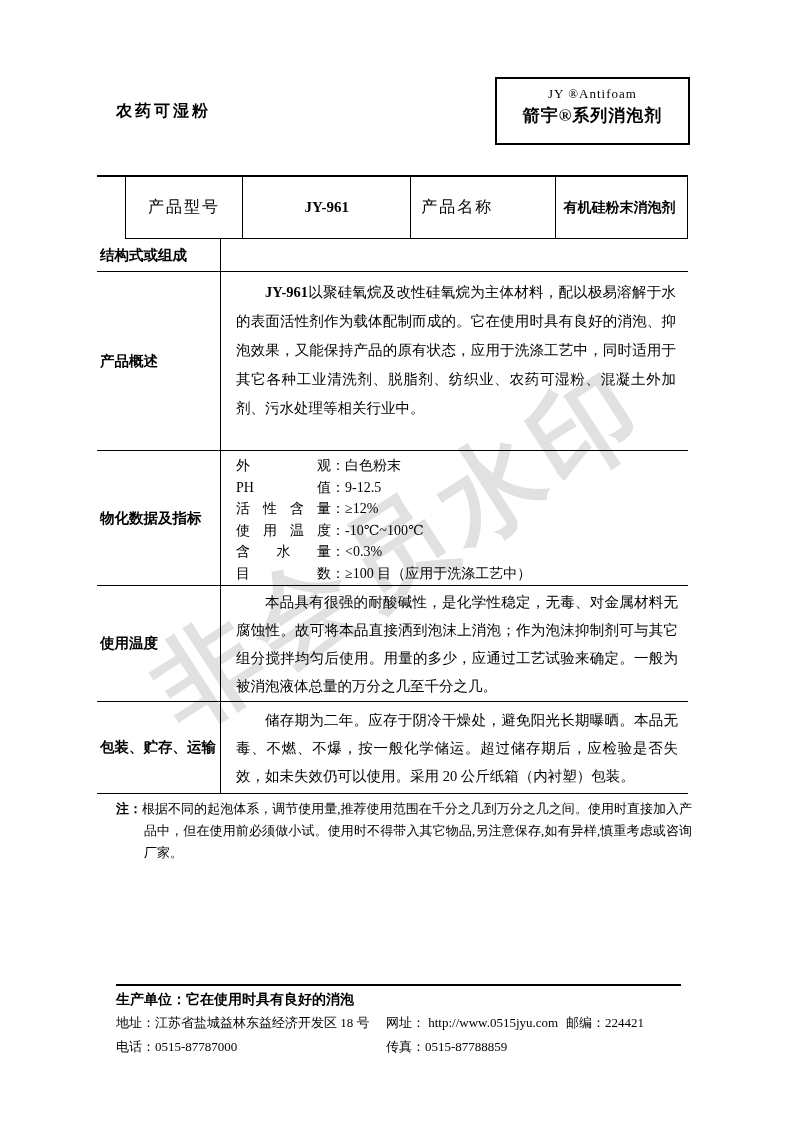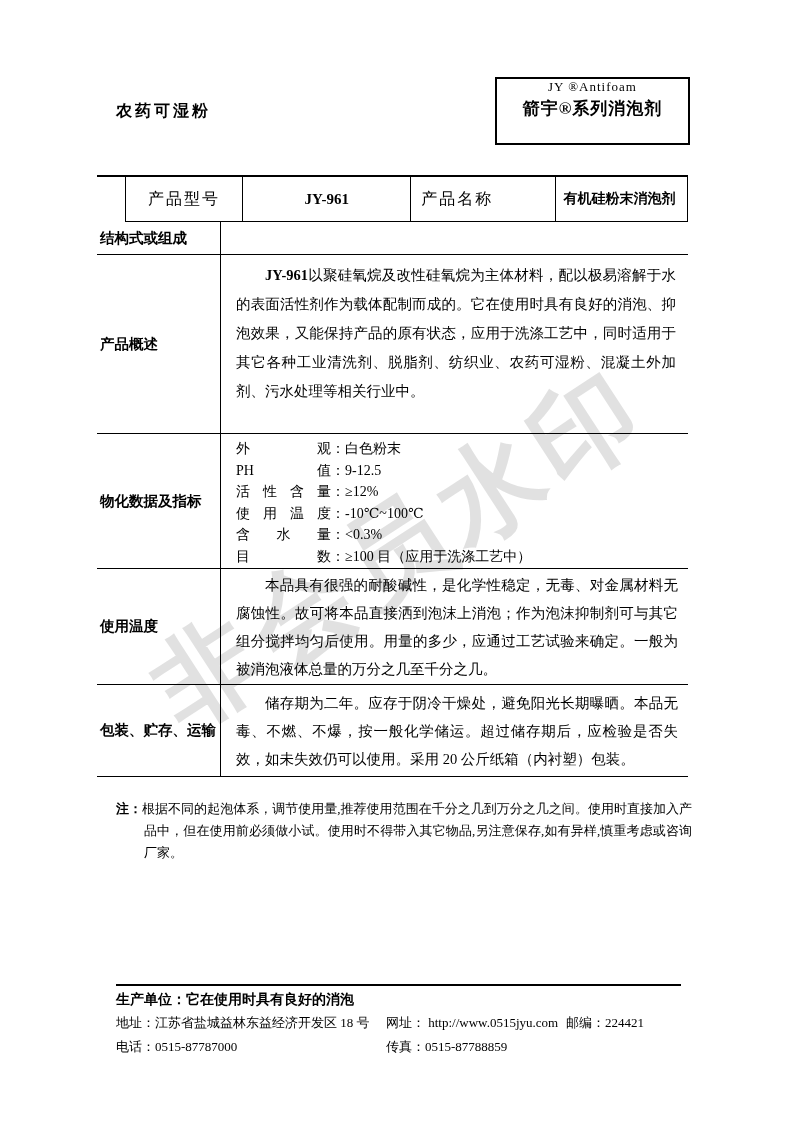--- a/index.html
+++ b/index.html
@@ -4,34 +4,34 @@
 <style>
   html,body{margin:0;padding:0;background:#ffffff;}
   .page{
     position:relative;width:793px;height:1122px;background:#ffffff;
     font-family:"Liberation Serif","DejaVu Serif",serif;color:#000;
     overflow:hidden;margin:0 auto;
   }
   
   .doc-title{position:absolute;left:116px;top:101px;font-size:16px;font-weight:bold;letter-spacing:3px;z-index:2;}
   .brand-box{position:absolute;left:495px;top:77px;width:191px;height:64px;border:2px solid #000;text-align:center;box-sizing:content-box;z-index:2;}
-  .brand-line1{font-size:13px;letter-spacing:1px;}
+  .brand-line1{margin-top:7px;font-size:13px;letter-spacing:1px;}
   .brand-line2{margin-top:2px;font-size:17px;font-weight:bold;letter-spacing:1px;}
   
   .watermark{
     position:absolute;left:60px;top:330px;width:680px;height:440px;
     display:flex;align-items:center;justify-content:center;
     transform:rotate(-33deg);font-size:104px;font-weight:bold;
     color:rgba(70,70,70,0.16);letter-spacing:8px;white-space:nowrap;
     z-index:0;pointer-events:none;
   }
   
   .tbl{position:absolute;left:97px;top:175px;width:591px;border-top:2px solid #000;z-index:1;}
   .row{display:flex;border-bottom:1.5px solid #000;box-sizing:border-box;}
-  .r1{height:45px;margin-left:28px;}
+  .r1{height:62px;margin-left:28px;}
   .r2{height:33px;}
   .r3{height:179px;}
   .r4{height:135px;}
   .r5{height:116px;}
   .r6{height:92px;}
   .c{display:flex;align-items:center;box-sizing:border-box;}
   .r1 .c1{width:124px;border-left:1.5px solid #000;border-right:1.5px solid #000;justify-content:center;font-size:16px;letter-spacing:2px;}
   .r1 .c2{width:177px;border-right:1.5px solid #000;justify-content:center;font-weight:bold;font-size:15px;}
   .r1 .c3{width:152px;border-right:1.5px solid #000;padding-left:10px;font-size:16px;letter-spacing:2px;text-align:center;}
   .r1 .c4{width:138px;border-right:1.5px solid #000;padding-left:7px;font-weight:bold;font-size:14px;}

